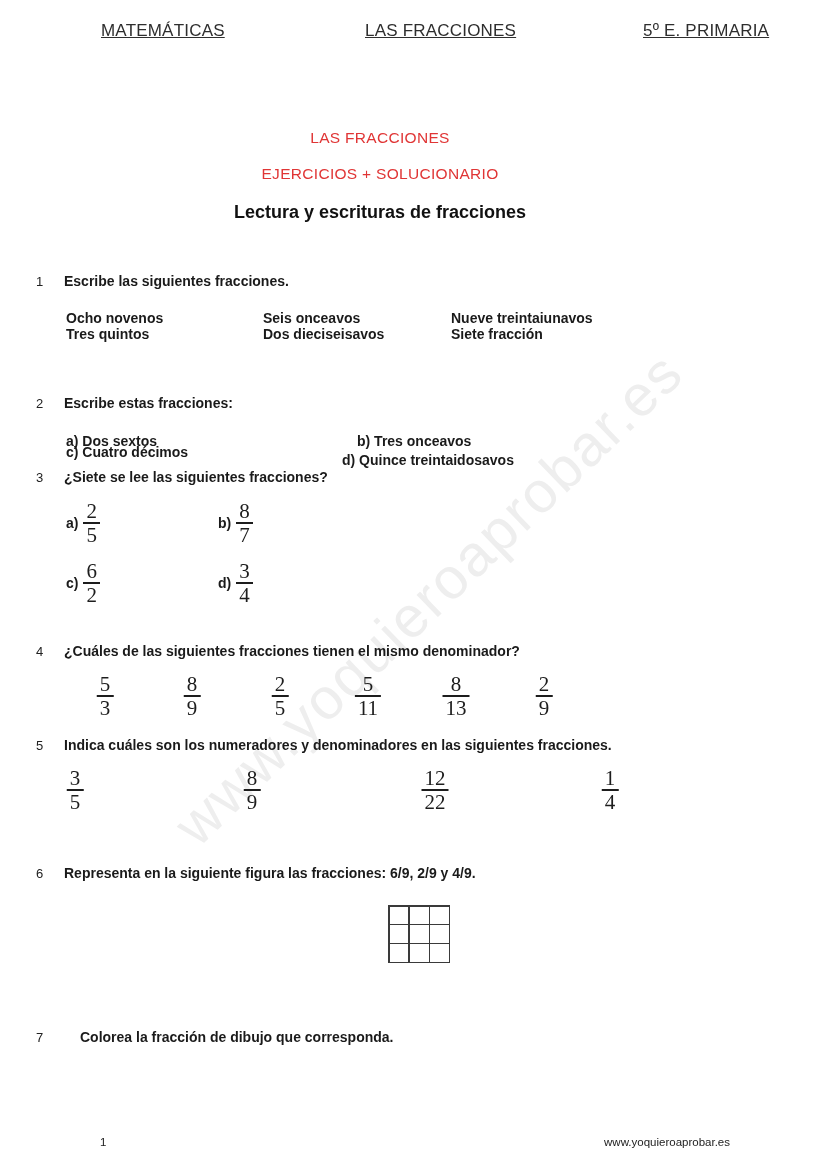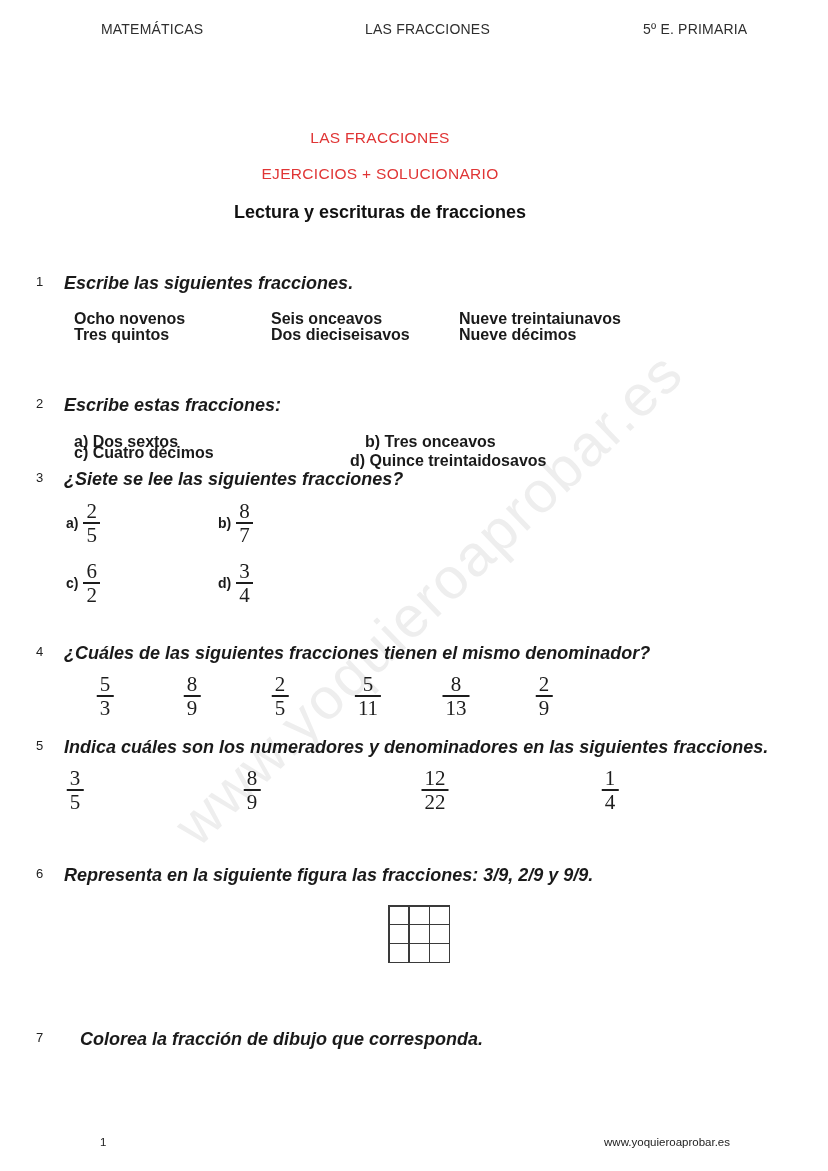--- a/index.html
+++ b/index.html
@@ -3,27 +3,27 @@
 <meta charset="utf-8">
 <style>
   html,body{margin:0;padding:0;background:#ffffff;}
   .page{position:relative;width:828px;height:1171px;background:#ffffff;overflow:hidden;
         font-family:"Liberation Sans",sans-serif;color:#1a1a1a;}
   .abs{position:absolute;}
   .watermark{position:absolute;left:428px;top:598px;
              transform:translate(-50%,-50%) rotate(-44deg);
              font-size:58px;letter-spacing:2px;color:#eeeeee;white-space:nowrap;
              font-weight:400;}
-  .hdr{font-size:14px;color:#2e2e2e;letter-spacing:.2px;}
+  .hdr{font-size:17px;color:#2e2e2e;letter-spacing:.2px;text-decoration:underline;}
   .center-wrap{left:0;width:760px;text-align:center;}
   .red{color:#e03535;font-size:15.5px;letter-spacing:.3px;}
   .main-title{font-size:18px;font-weight:700;color:#111111;}
   .exnum{font-size:13px;color:#222222;}
-  .q{font-size:18px;font-weight:700;font-style:italic;}
-  .item{font-size:16px;font-weight:700;white-space:nowrap;margin-left:8px;}
+  .q{font-size:14px;font-weight:700;}
+  .item{font-size:14px;font-weight:700;white-space:nowrap;}
   .fgroup{display:flex;align-items:center;gap:5px;}
   .flabel{font-size:14px;font-weight:700;}
   .frac{display:inline-flex;flex-direction:column;align-items:center;
         font-family:"Liberation Serif",serif;font-size:21px;line-height:0.78;color:#1d1d1d;}
   .fnum,.fden{padding:0 3px;}
   .fnum{padding-bottom:3px;}
   .fden{padding-top:3px;}
   .fbar{align-self:stretch;height:1.4px;background:#1d1d1d;}
   .fcenter{position:absolute;transform:translateX(-50%);}
   .grid-fig{position:absolute;left:388px;top:905px;display:grid;
@@ -47,21 +47,21 @@
   <div class="abs center-wrap red" style="top:165px">EJERCICIOS + SOLUCIONARIO</div>
   <div class="abs center-wrap main-title" style="top:202px">Lectura y escrituras de fracciones</div>
 
   <div class="abs exnum" style="left:36px;top:274px">1</div>
   <div class="abs q" style="left:64px;top:273px">Escribe las siguientes fracciones.</div>
   <div class="abs item" style="left:66px;top:310px">Ocho novenos</div>
   <div class="abs item" style="left:263px;top:310px">Seis onceavos</div>
   <div class="abs item" style="left:451px;top:310px">Nueve treintaiunavos</div>
   <div class="abs item" style="left:66px;top:326px">Tres quintos</div>
   <div class="abs item" style="left:263px;top:326px">Dos dieciseisavos</div>
-  <div class="abs item" style="left:451px;top:326px">Nueve décimos</div>
+  <div class="abs item" style="left:451px;top:326px">Siete fracción</div>
 
   <div class="abs exnum" style="left:36px;top:396px">2</div>
   <div class="abs q" style="left:64px;top:395px">Escribe estas fracciones:</div>
   <div class="abs item" style="left:66px;top:433px">a) Dos sextos</div>
   <div class="abs item" style="left:357px;top:433px">b) Tres onceavos</div>
   <div class="abs item" style="left:66px;top:444px">c) Cuatro décimos</div>
   <div class="abs item" style="left:342px;top:452px">d) Quince treintaidosavos</div>
 
   <div class="abs exnum" style="left:36px;top:470px">3</div>
   <div class="abs q" style="left:64px;top:469px">¿Siete se lee las siguientes fracciones?</div>
@@ -151,21 +151,21 @@
     <span class="fbar"></span>
     <span class="fden">22</span>
   </span>
   <span class="frac fcenter" style="left:610px;top:770px">
     <span class="fnum">1</span>
     <span class="fbar"></span>
     <span class="fden">4</span>
   </span>
 
   <div class="abs exnum" style="left:36px;top:866px">6</div>
-  <div class="abs q" style="left:64px;top:865px">Representa en la siguiente figura las fracciones: 3/9, 2/9 y 9/9.</div>
+  <div class="abs q" style="left:64px;top:865px">Representa en la siguiente figura las fracciones: 6/9, 2/9 y 4/9.</div>
 
   <div class="grid-fig">
     <div class="cell"></div>
     <div class="cell"></div>
     <div class="cell"></div>
     <div class="cell"></div>
     <div class="cell"></div>
     <div class="cell"></div>
     <div class="cell"></div>
     <div class="cell"></div>

